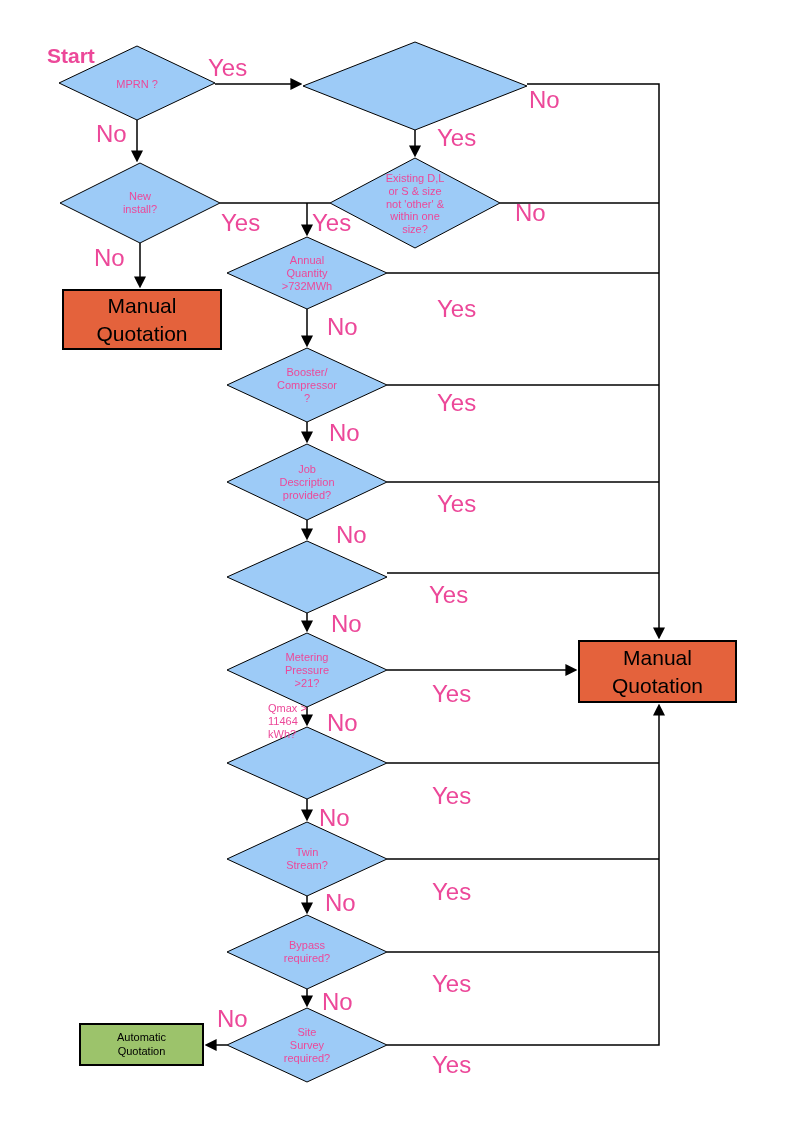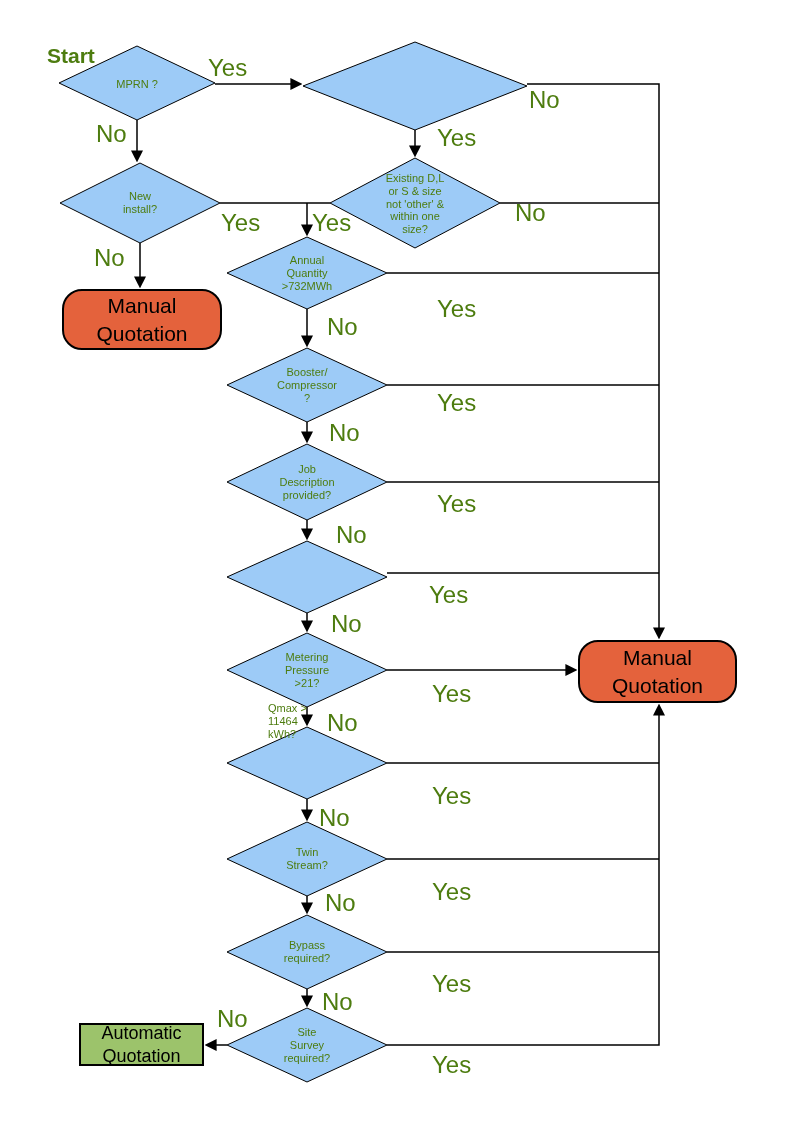--- a/index.html
+++ b/index.html
@@ -10,36 +10,36 @@
     font-family:"Liberation Sans",sans-serif;
     overflow:hidden;
   }
   .edges-svg{position:absolute;left:0;top:0;}
   .edges-svg path{stroke:var(--line-color,#000);stroke-width:1.5;fill:none;}
   .edges-svg polygon.diamond{
     fill:var(--decision-fill,#9DCBF7);
     stroke:var(--decision-border,#000);
     stroke-width:1;
   }
-  .label{position:absolute;color:#4d7c0f;}
+  .label{position:absolute;color:#ec4899;}
   .start-label{font-size:21px;font-weight:bold;}
   .edge-label{font-size:24px;line-height:1;}
   .node-label{
     font-size:11px;line-height:1.16;text-align:center;
     transform:translate(-50%,-50%);
     white-space:pre-line;
   }
   .node-label.left-align{text-align:left;transform:translate(0,-50%);}
   .terminal{
     position:absolute;display:flex;align-items:center;justify-content:center;
     text-align:center;border:2px solid #000;
     font-size:21px;line-height:1.3;white-space:pre-line;color:#000;
   }
-  .terminal.manual{background:var(--manual-fill,#E4623C);border-radius:20px;}
-  .terminal.automatic{background:var(--automatic-fill,#9CC36B);font-size:18px;line-height:1.25;}
+  .terminal.manual{background:var(--manual-fill,#E4623C);}
+  .terminal.automatic{background:var(--automatic-fill,#9CC36B);font-size:11px;line-height:1.25;}
 </style>
 </head>
 <body>
 
 <div class="canvas">
 
   <svg class="edges-svg" width="794" height="1123" viewBox="0 0 794 1123">
     <defs>
       <marker id="arrow" viewBox="0 0 10 10" refX="8" refY="5" markerWidth="8" markerHeight="8" orient="auto-start-reverse">
         <path d="M0 0 L10 5 L0 10 Z" style="fill:var(--line-color,#000);stroke:none"></path>

